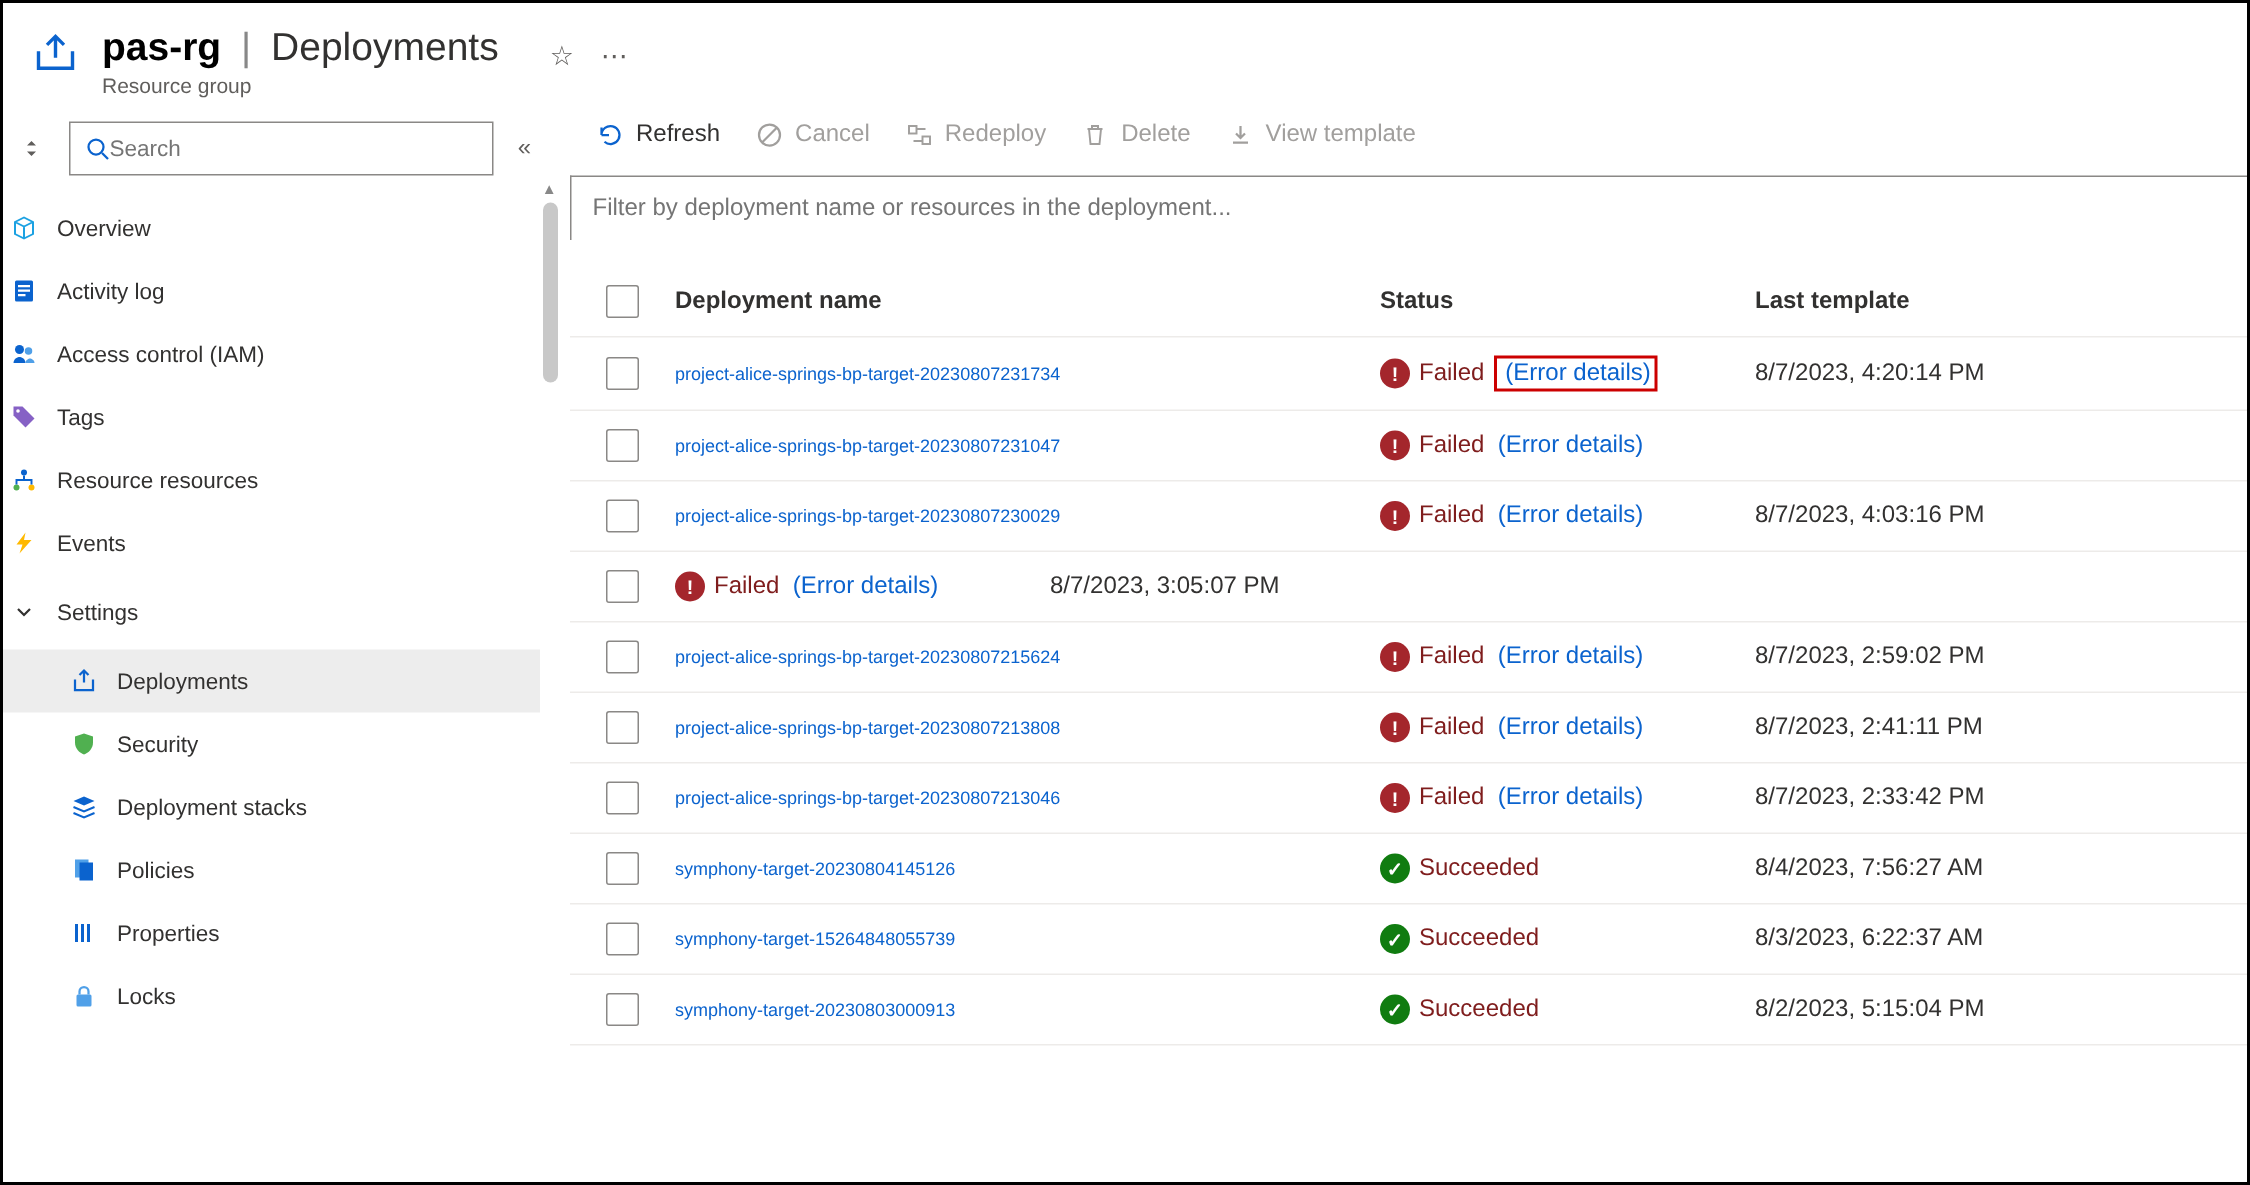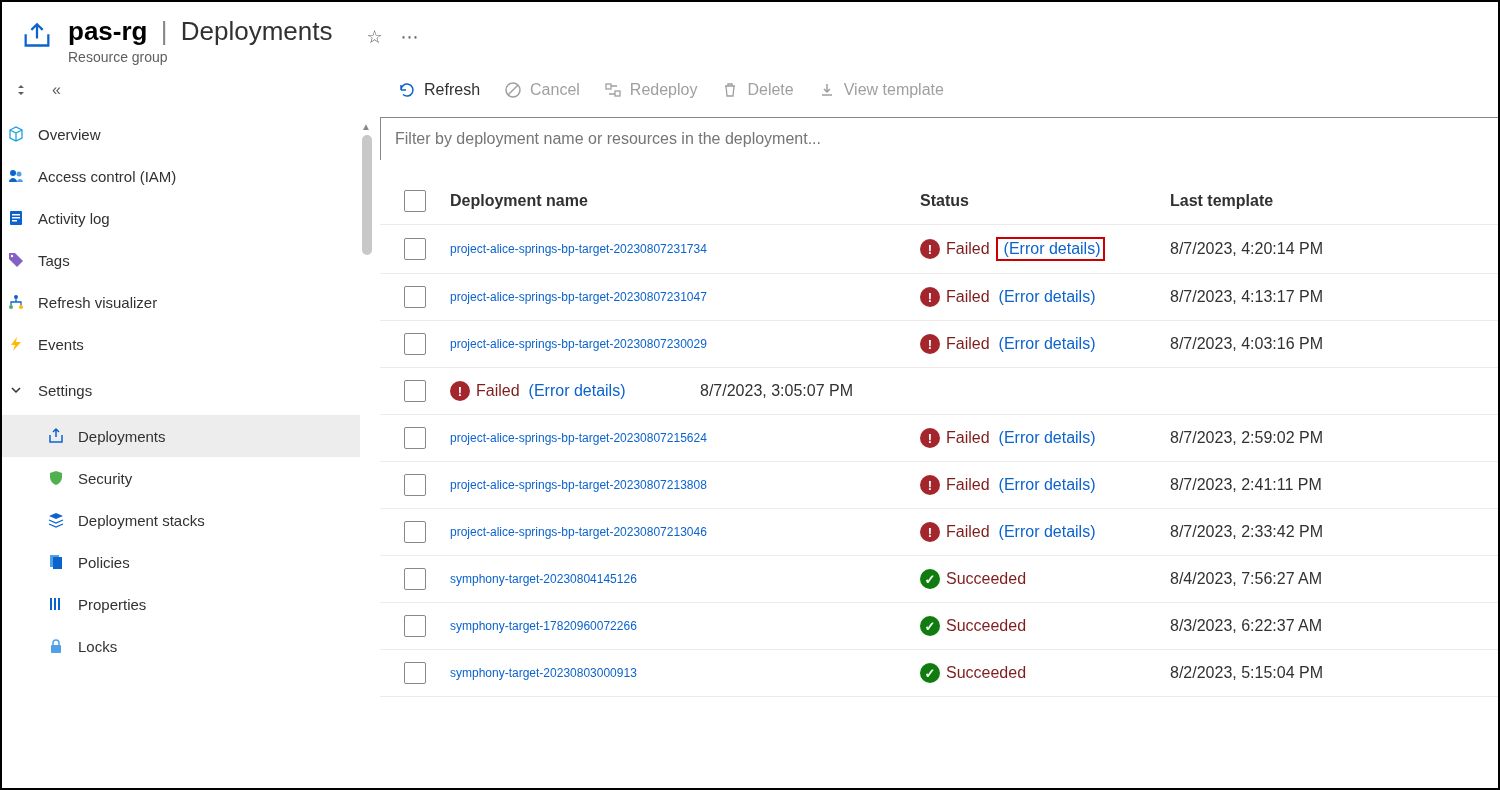--- a/index.html
+++ b/index.html
@@ -259,75 +259,82 @@
 </div>
 
 <div class="main">
   <div class="sidebar">
     <div class="search-row">
       <div class="expand-icon">
         <svg width="14" height="14" viewBox="0 0 14 14">
             <path d="M7 2l3 3H4zM7 12l-3-3h6z" fill="#605e5c"></path>
           </svg>
       </div>
+      <div class="search-box">
+        <svg width="16" height="16" viewBox="0 0 16 16">
+            <circle cx="7" cy="7" r="5" fill="none" stroke="#0b63ce" stroke-width="1.5"></circle>
+            <line x1="11" y1="11" x2="15" y2="15" stroke="#0b63ce" stroke-width="1.5"></line>
+          </svg>
+        <input type="text" placeholder="Search" style="">
+      </div>
       <span class="collapse-icon">«</span>
     </div>
     <div class="sidebar-scroll-arrow">▲</div>
     <div class="sidebar-scroll"></div>
 
     <ul class="nav-list" id="nav-main">
         <li class="nav-item">
           <span class="nav-icon">
             <svg width="18" height="18" viewBox="0 0 18 18">
               <path d="M3 5l6-3 6 3v8l-6 3-6-3z M3 5l6 3 6-3 M9 8v8" fill="none" stroke="#1ba1e2" stroke-width="1.3"></path>
             </svg>
           </span>
           <span>Overview</span>
         </li>
         <li class="nav-item">
           <span class="nav-icon">
             <svg width="18" height="18" viewBox="0 0 18 18">
+              <rect x="3" y="2" width="12" height="14" rx="1" fill="#0b63ce"></rect>
+              <rect x="5" y="5" width="8" height="1.5" fill="#fff"></rect>
+              <rect x="5" y="8" width="8" height="1.5" fill="#fff"></rect>
+              <rect x="5" y="11" width="5" height="1.5" fill="#fff"></rect>
+            </svg>
+          </span>
+          <span>Activity log</span>
+        </li>
+        <li class="nav-item">
+          <span class="nav-icon">
+            <svg width="18" height="18" viewBox="0 0 18 18">
               <circle cx="6" cy="6" r="3" fill="#0b63ce"></circle>
               <circle cx="12" cy="7" r="2.5" fill="#50a0e8"></circle>
               <path d="M2 15c0-3 3-4 4-4s4 1 4 4" fill="#0b63ce"></path>
               <path d="M10 15c0-2 2-3 3-3s3 1 3 3" fill="#50a0e8"></path>
             </svg>
           </span>
           <span>Access control (IAM)</span>
         </li>
         <li class="nav-item">
           <span class="nav-icon">
             <svg width="18" height="18" viewBox="0 0 18 18">
-              <rect x="3" y="2" width="12" height="14" rx="1" fill="#0b63ce"></rect>
-              <rect x="5" y="5" width="8" height="1.5" fill="#fff"></rect>
-              <rect x="5" y="8" width="8" height="1.5" fill="#fff"></rect>
-              <rect x="5" y="11" width="5" height="1.5" fill="#fff"></rect>
-            </svg>
-          </span>
-          <span>Activity log</span>
-        </li>
-        <li class="nav-item">
-          <span class="nav-icon">
-            <svg width="18" height="18" viewBox="0 0 18 18">
               <path d="M2 8V2h6l8 8-6 6z" fill="#8661c5"></path>
               <circle cx="5" cy="5" r="1.2" fill="#fff"></circle>
             </svg>
           </span>
           <span>Tags</span>
         </li>
         <li class="nav-item">
           <span class="nav-icon">
             <svg width="18" height="18" viewBox="0 0 18 18">
               <circle cx="9" cy="4" r="2" fill="#0b63ce"></circle>
               <circle cx="4" cy="14" r="2" fill="#50b050"></circle>
               <circle cx="14" cy="14" r="2" fill="#ffb900"></circle>
               <path d="M9 6v3M9 9H4v3M9 9h5v3" stroke="#0b63ce" stroke-width="1.3" fill="none"></path>
             </svg>
           </span>
-          <span>Refresh visualizer</span>
+          <span>Resource resources</span>
         </li>
         <li class="nav-item">
           <span class="nav-icon">
             <svg width="18" height="18" viewBox="0 0 18 18">
               <path d="M10 2L4 10h4l-2 6 8-9h-5z" fill="#ffb900"></path>
             </svg>
           </span>
           <span>Events</span>
         </li>
       </ul>
@@ -474,21 +481,20 @@
           <div class="trow">
             <div class="col-check">
               <div class="checkbox"></div>
             </div>
             <div class="col-name"><span class="link">project-alice-springs-bp-target-20230807231047</span></div>
             <div class="col-status">
               <span class="status-icon fail">!</span>
               <span class="status-text">Failed</span> 
               <span class="error-link">(Error details)</span>
             </div>
-            <div class="col-date">8/7/2023, 4:13:17 PM</div>
           </div>
           <div class="trow">
             <div class="col-check">
               <div class="checkbox"></div>
             </div>
             <div class="col-name"><span class="link">project-alice-springs-bp-target-20230807230029</span></div>
             <div class="col-status">
               <span class="status-icon fail">!</span>
               <span class="status-text">Failed</span> 
               <span class="error-link">(Error details)</span>
@@ -550,21 +556,21 @@
             <div class="col-status">
               <span class="status-icon ok">✓</span>
               <span class="status-text">Succeeded</span> 
             </div>
             <div class="col-date">8/4/2023, 7:56:27 AM</div>
           </div>
           <div class="trow">
             <div class="col-check">
               <div class="checkbox"></div>
             </div>
-            <div class="col-name"><span class="link">symphony-target-17820960072266</span></div>
+            <div class="col-name"><span class="link">symphony-target-15264848055739</span></div>
             <div class="col-status">
               <span class="status-icon ok">✓</span>
               <span class="status-text">Succeeded</span> 
             </div>
             <div class="col-date">8/3/2023, 6:22:37 AM</div>
           </div>
           <div class="trow">
             <div class="col-check">
               <div class="checkbox"></div>
             </div>

